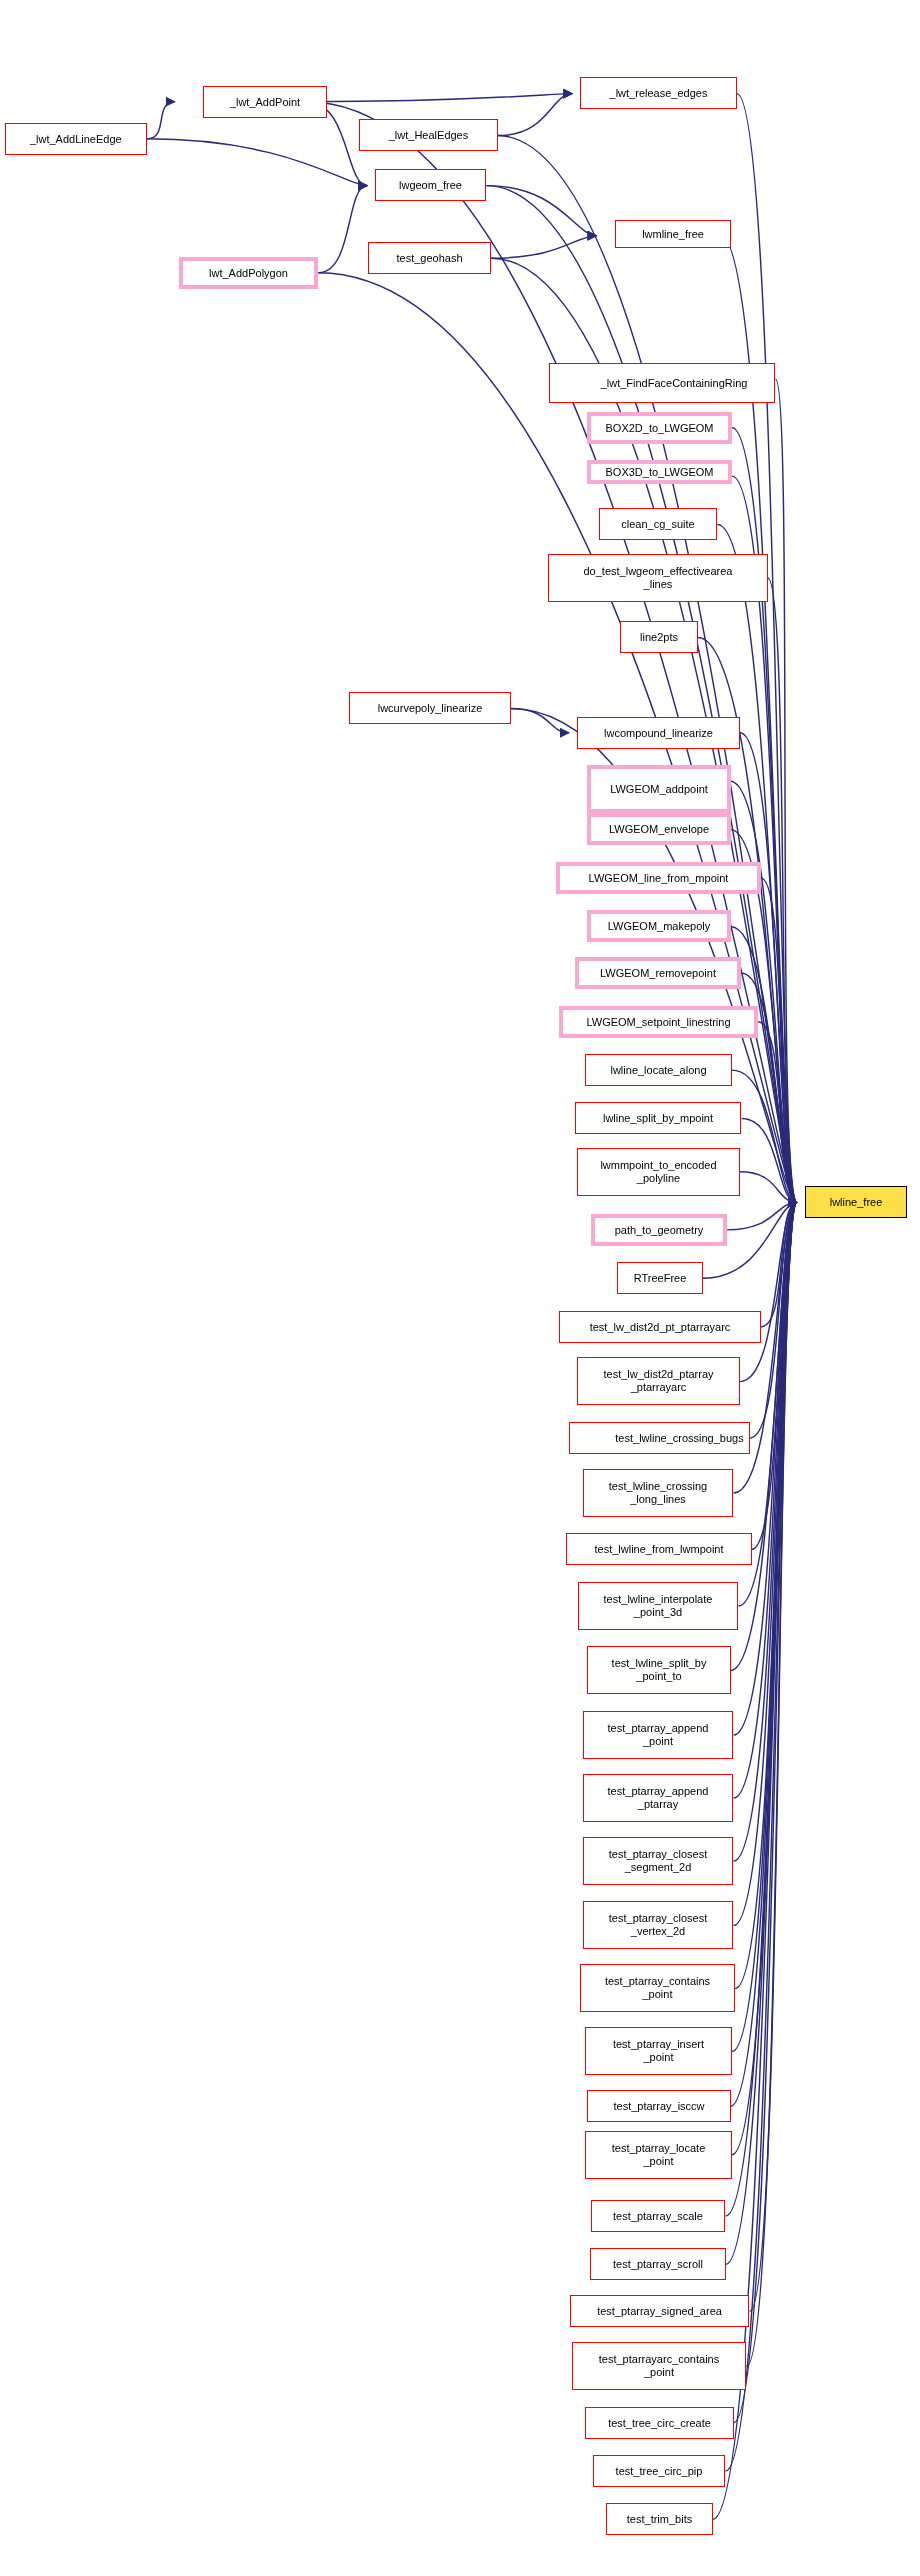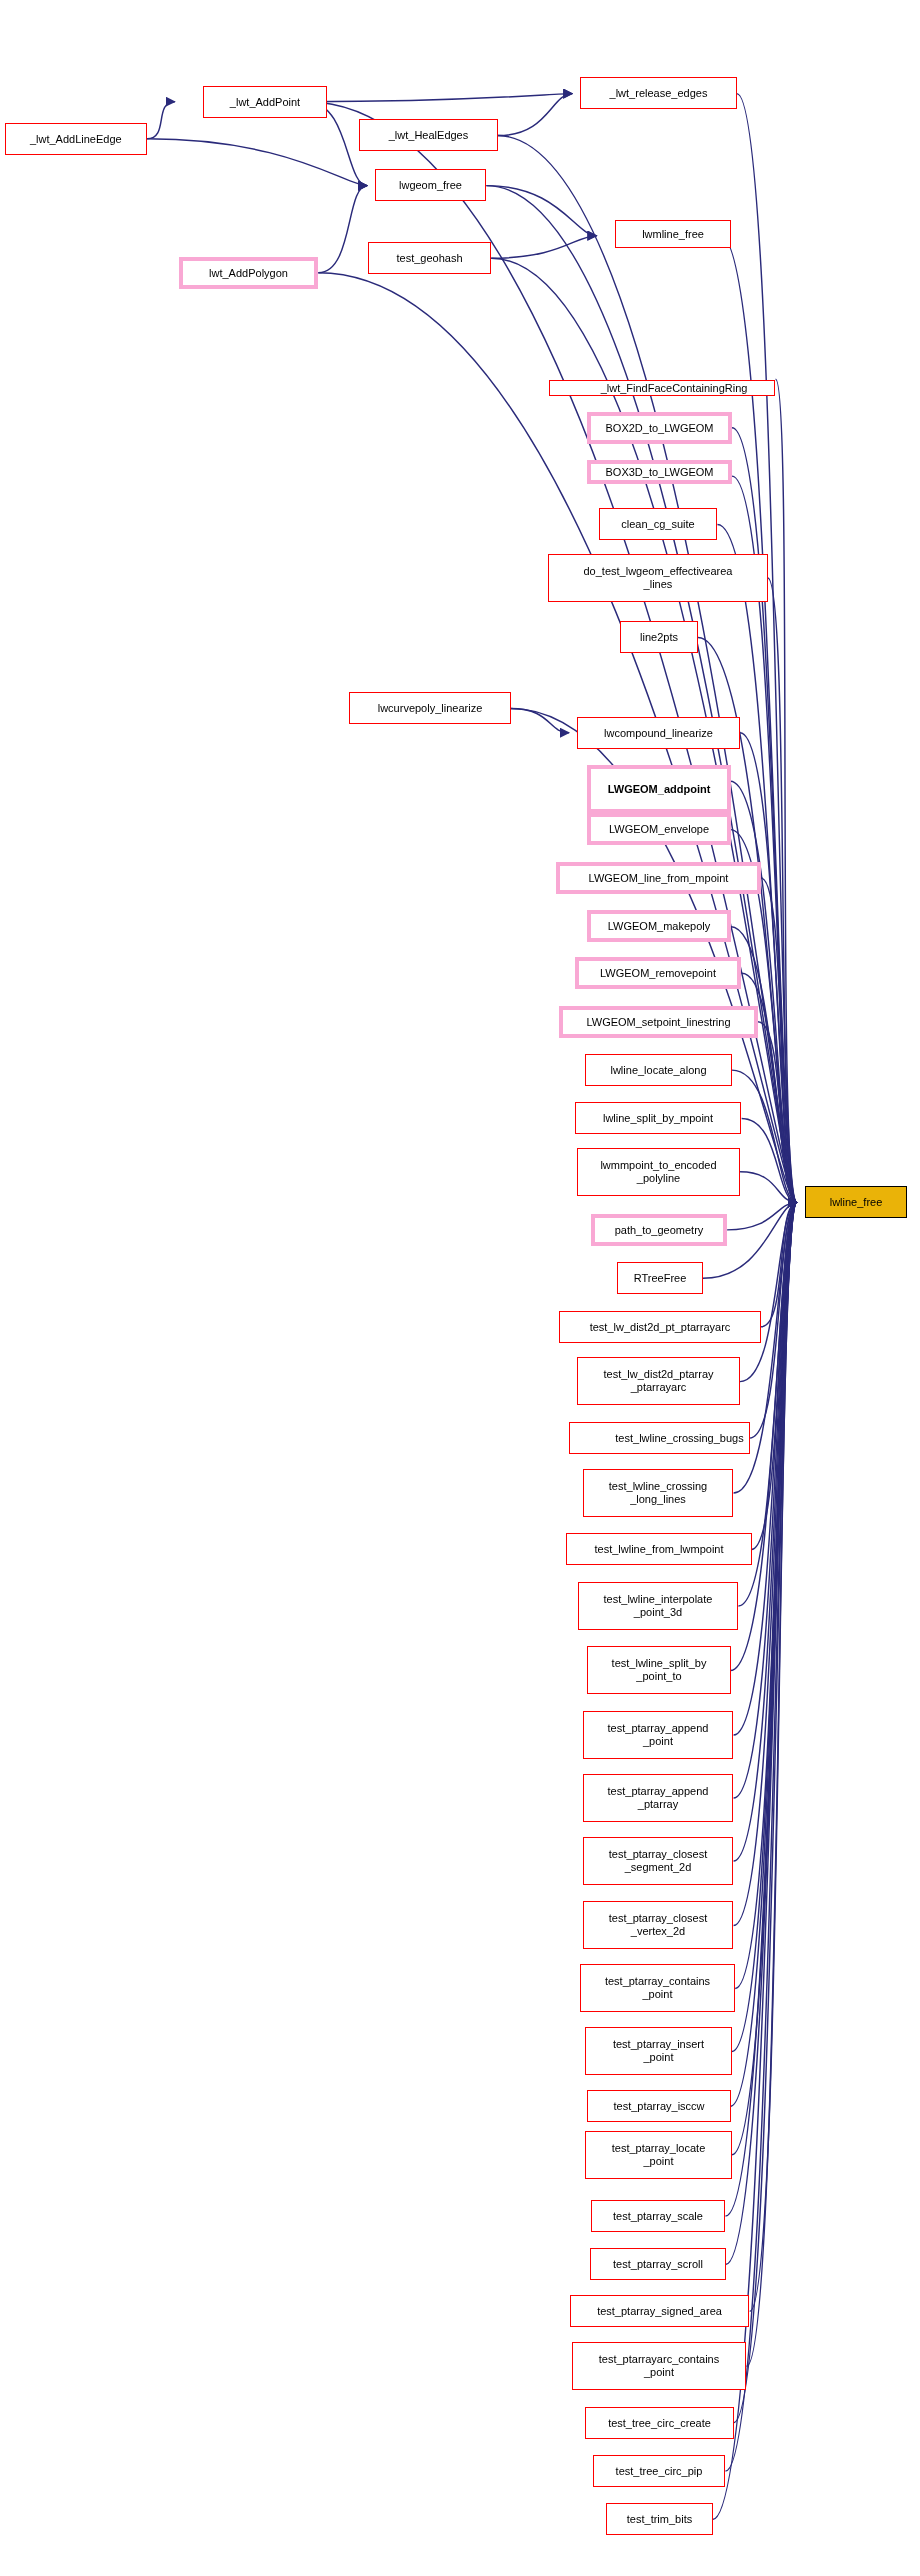--- a/index.html
+++ b/index.html
@@ -4,21 +4,21 @@
 <style>
   html,body{margin:0;padding:0;background:#ffffff;}
   body{font-family:"Liberation Sans","DejaVu Sans",sans-serif;}
   #graph-root{position:relative;width:921px;height:2576px;background:#fff;overflow:hidden;}
   svg#edges{position:absolute;left:0;top:0;width:921px;height:2576px;}
   .node{position:absolute;box-sizing:border-box;display:flex;align-items:center;
         justify-content:center;text-align:center;background:#ffffff;
         font-size:11px;line-height:12.6px;color:#000;white-space:pre;}
   .node.red{border:1px solid #ff0000;}
   .node.black{border:4px solid #f9a8d4;}
-  .node.target{border:1px solid #000000;background:#eab308;}
+  .node.target{border:1px solid #000000;background:#fde047;}
 </style>
 </head>
 <body>
 
 <div id="graph-root">
   <svg id="edges" viewBox="0 0 951 2660" preserveAspectRatio="none">
     <defs>
       <marker id="arrow" viewBox="0 0 10 10" refX="9" refY="5" markerWidth="7" markerHeight="7" orient="auto-start-reverse">
         <path d="M0,0 L10,5 L0,10 z" fill="#2a2a7a"></path>
       </marker>
@@ -85,30 +85,30 @@
   </svg>
   <div id="node-layer">
       <div class="node red" style="left: 4.8px; top: 123px; width: 142px; height: 32px;">_lwt_AddLineEdge</div>
       <div class="node red" style="left: 183px; top: 86px; width: 124px; height: 32px; margin-left: 20px;">_lwt_AddPoint</div>
       <div class="node red" style="left: 359px; top: 119px; width: 139px; height: 32px;">_lwt_HealEdges</div>
       <div class="node red" style="left: 375px; top: 169px; width: 111px; height: 32px;">lwgeom_free</div>
       <div class="node black" style="left: 179px; top: 257px; width: 139px; height: 32px;">lwt_AddPolygon</div>
       <div class="node red" style="left: 368px; top: 242px; width: 123px; height: 32px;">test_geohash</div>
       <div class="node red" style="left: 580px; top: 77px; width: 157px; height: 32px;">_lwt_release_edges</div>
       <div class="node red" style="left: 604px; top: 220px; width: 116px; height: 28px; margin-left: 11px;">lwmline_free</div>
-      <div class="node red" style="left: 549px; top: 380px; width: 226px; height: 16px; padding-left: 24px;">_lwt_FindFaceContainingRing</div>
+      <div class="node red" style="left: 549px; top: 363px; width: 226px; height: 40px; padding-left: 24px;">_lwt_FindFaceContainingRing</div>
       <div class="node black" style="left: 587px; top: 412px; width: 145px; height: 32px;">BOX2D_to_LWGEOM</div>
       <div class="node black" style="left: 587px; top: 460px; width: 145px; height: 24px;">BOX3D_to_LWGEOM</div>
       <div class="node red" style="left: 599px; top: 508px; width: 118px; height: 32px;">clean_cg_suite</div>
       <div class="node red" style="left: 548px; top: 554px; width: 220px; height: 48px;">do_test_lwgeom_effectivearea
 _lines</div>
       <div class="node red" style="left: 620px; top: 621px; width: 78px; height: 32px;">line2pts</div>
       <div class="node red" style="left: 349px; top: 692px; width: 162px; height: 32px;">lwcurvepoly_linearize</div>
       <div class="node red" style="left: 577px; top: 717px; width: 163px; height: 32px;">lwcompound_linearize</div>
-      <div class="node black" style="left: 587px; top: 765px; width: 144px; height: 48px; font-weight: bold;">LWGEOM_addpoint</div>
+      <div class="node black" style="left: 587px; top: 765px; width: 144px; height: 48px;">LWGEOM_addpoint</div>
       <div class="node black" style="left: 587px; top: 813px; width: 144px; height: 32px;">LWGEOM_envelope</div>
       <div class="node black" style="left: 556px; top: 862px; width: 205px; height: 32px;">LWGEOM_line_from_mpoint</div>
       <div class="node black" style="left: 587px; top: 910px; width: 144px; height: 32px;">LWGEOM_makepoly</div>
       <div class="node black" style="left: 575px; top: 957px; width: 166px; height: 32px;">LWGEOM_removepoint</div>
       <div class="node black" style="left: 559px; top: 1006px; width: 199px; height: 32px;">LWGEOM_setpoint_linestring</div>
       <div class="node red" style="left: 585px; top: 1054px; width: 147px; height: 32px;">lwline_locate_along</div>
       <div class="node red" style="left: 575px; top: 1102px; width: 166px; height: 32px;">lwline_split_by_mpoint</div>
       <div class="node red" style="left: 577px; top: 1148px; width: 163px; height: 48px;">lwmmpoint_to_encoded
 _polyline</div>
       <div class="node black" style="left: 591px; top: 1214px; width: 136px; height: 32px;">path_to_geometry</div>

